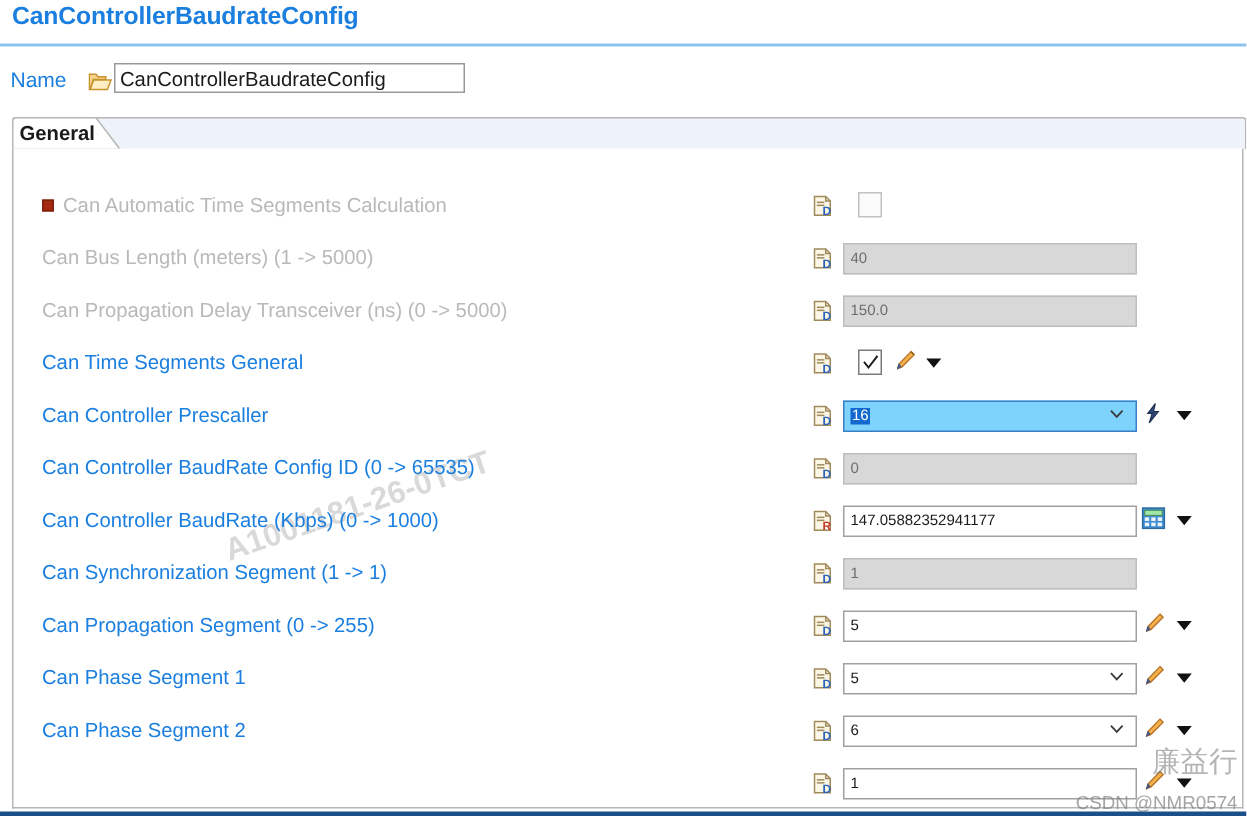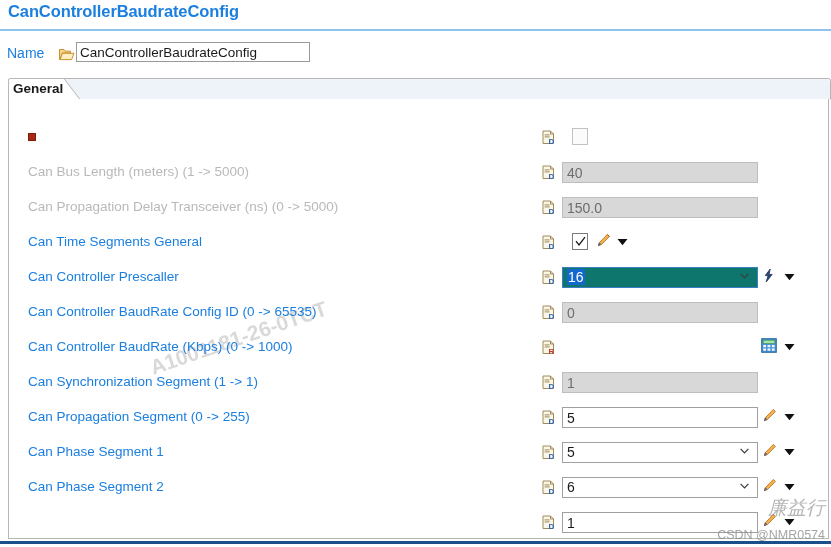--- a/index.html
+++ b/index.html
@@ -138,21 +138,20 @@
     user-select: none;
   }
   .wm-csdn .cn {
     position: absolute;
     right: 2px;
     top: 0px;
     font-size: 19px;
     color: rgba(120,120,120,0.55);
     font-family: "DejaVu Sans", sans-serif;
     white-space: nowrap;
-    font-style: italic;
   }
   .wm-csdn .id {
     position: absolute;
     right: 2px;
     bottom: 1px;
     font-size: 12.5px;
     color: rgba(135,135,135,0.75);
     white-space: nowrap;
   }
 
@@ -201,37 +200,37 @@
   .field {
     position: absolute;
     left: 553px;
     top: 2px;
     width: 196px;
     height: 21px;
     box-sizing: border-box;
     border: 1px solid #a0a0a0;
     background: #ffffff;
     font-family: "Liberation Sans", sans-serif;
-    font-size: 14px;
+    font-size: 10px;
     color: #1a1a1a;
     padding: 0 4px;
     line-height: 19px;
     outline: none;
   }
   .field.readonly {
     background: #d8d8d8;
     border-color: #bdbdbd;
     color: #6d6d6d;
   }
   .field.combo {
     padding-right: 22px;
   }
   .field.focused {
     border: 1px solid #3a7fc4;
-    background: #0f766e;
+    background: #7dd3fc;
     color: #1a1a1a;
   }
   .field.focused .sel {
     background: #1368ce;
     color: #ffffff;
     padding: 0 1px;
   }
   .combo-arrow {
     position: absolute;
     left: 731px;
@@ -316,20 +315,21 @@
   </svg>
 </div>
 <div class="tab-label">General</div>
 
 <div class="panel">
 
   <div class="wm-diag">A1001181-26-0TCT</div>
 
   <div class="row disabled" style="top:26px">
     <div class="bullet-red"></div>
+    <div class="row-label indented">Can Automatic Time Segments Calculation</div>
     <svg class="param-icon" viewBox="0 0 13 15">
       <path d="M1 1 L8.5 1 L11.5 4 L11.5 13.5 L1 13.5 Z" fill="#fbf6e6" stroke="#a08a5c" stroke-width="1"></path>
       <path d="M8.5 1 L8.5 4 L11.5 4" fill="none" stroke="#a08a5c" stroke-width="1"></path>
       <rect x="2.6" y="4.4" width="5" height="1" fill="#a08a5c"></rect>
       <rect x="2.6" y="6.4" width="5" height="1" fill="#a08a5c"></rect>
       <text x="6.4" y="13.6" font-family="Liberation Sans" font-size="8" font-weight="bold" fill="#2a63b8">D</text>
     </svg>
     <div class="checkbox off"></div>
   </div>
 
@@ -418,20 +418,21 @@
 
   <div class="row" style="top:236px">
     <div class="row-label">Can Controller BaudRate (Kbps) (0 -&gt; 1000)</div>
     <svg class="param-icon" viewBox="0 0 13 15">
       <path d="M1 1 L8.5 1 L11.5 4 L11.5 13.5 L1 13.5 Z" fill="#fbf6e6" stroke="#a08a5c" stroke-width="1"></path>
       <path d="M8.5 1 L8.5 4 L11.5 4" fill="none" stroke="#a08a5c" stroke-width="1"></path>
       <rect x="2.6" y="4.4" width="5" height="1" fill="#a08a5c"></rect>
       <rect x="2.6" y="6.4" width="5" height="1" fill="#a08a5c"></rect>
       <text x="6.4" y="13.6" font-family="Liberation Sans" font-size="8" font-weight="bold" fill="#c23a2a">R</text>
     </svg>
+    <input class="field" type="text" value="147.05882352941177" style="">
     <svg class="calc-icon" viewBox="0 0 16 15">
       <rect x="0.7" y="0.7" width="14.6" height="13.6" fill="#3f8fd4" stroke="#2c6aa0" stroke-width="1"></rect>
       <rect x="2.2" y="2.2" width="11.6" height="3.4" fill="#9fe8a8" stroke="#4e8f55" stroke-width="0.7"></rect>
       <rect x="2.2" y="6.9" width="2.9" height="2.4" fill="#eef3f8"></rect>
       <rect x="6.5" y="6.9" width="2.9" height="2.4" fill="#eef3f8"></rect>
       <rect x="10.8" y="6.9" width="2.9" height="2.4" fill="#eef3f8"></rect>
       <rect x="2.2" y="10.4" width="2.9" height="2.4" fill="#eef3f8"></rect>
       <rect x="6.5" y="10.4" width="2.9" height="2.4" fill="#eef3f8"></rect>
       <rect x="10.8" y="10.4" width="2.9" height="2.4" fill="#eef3f8"></rect>
     </svg>

